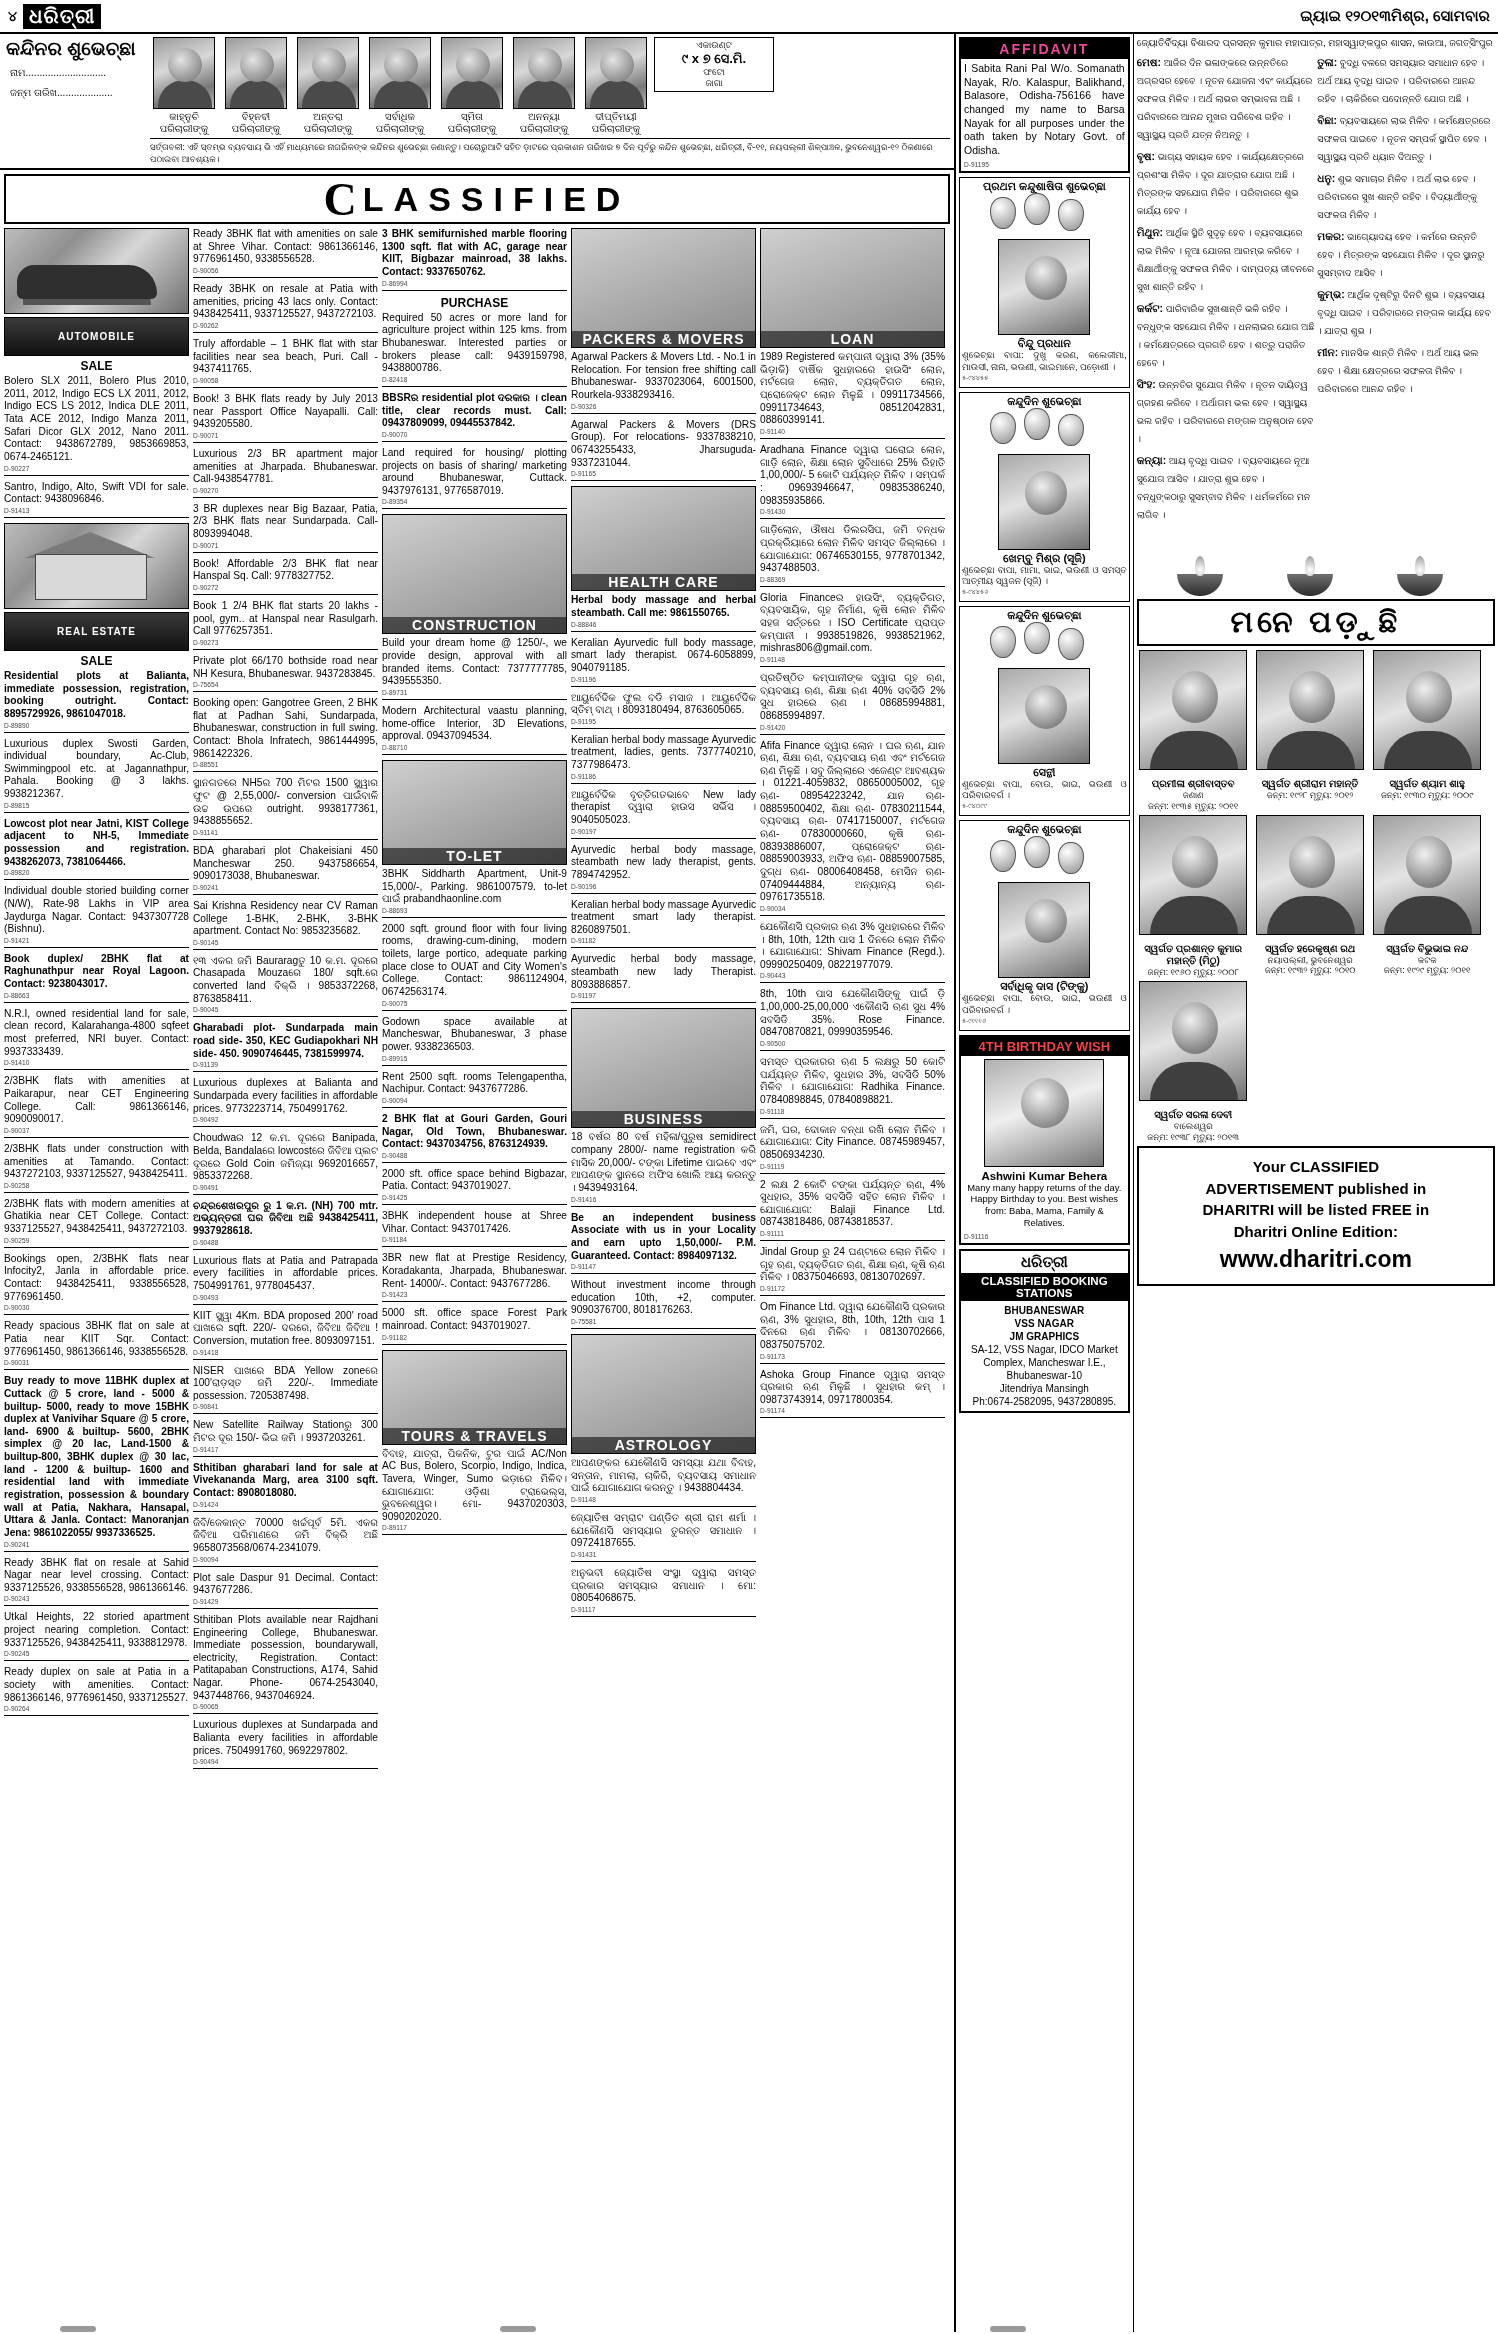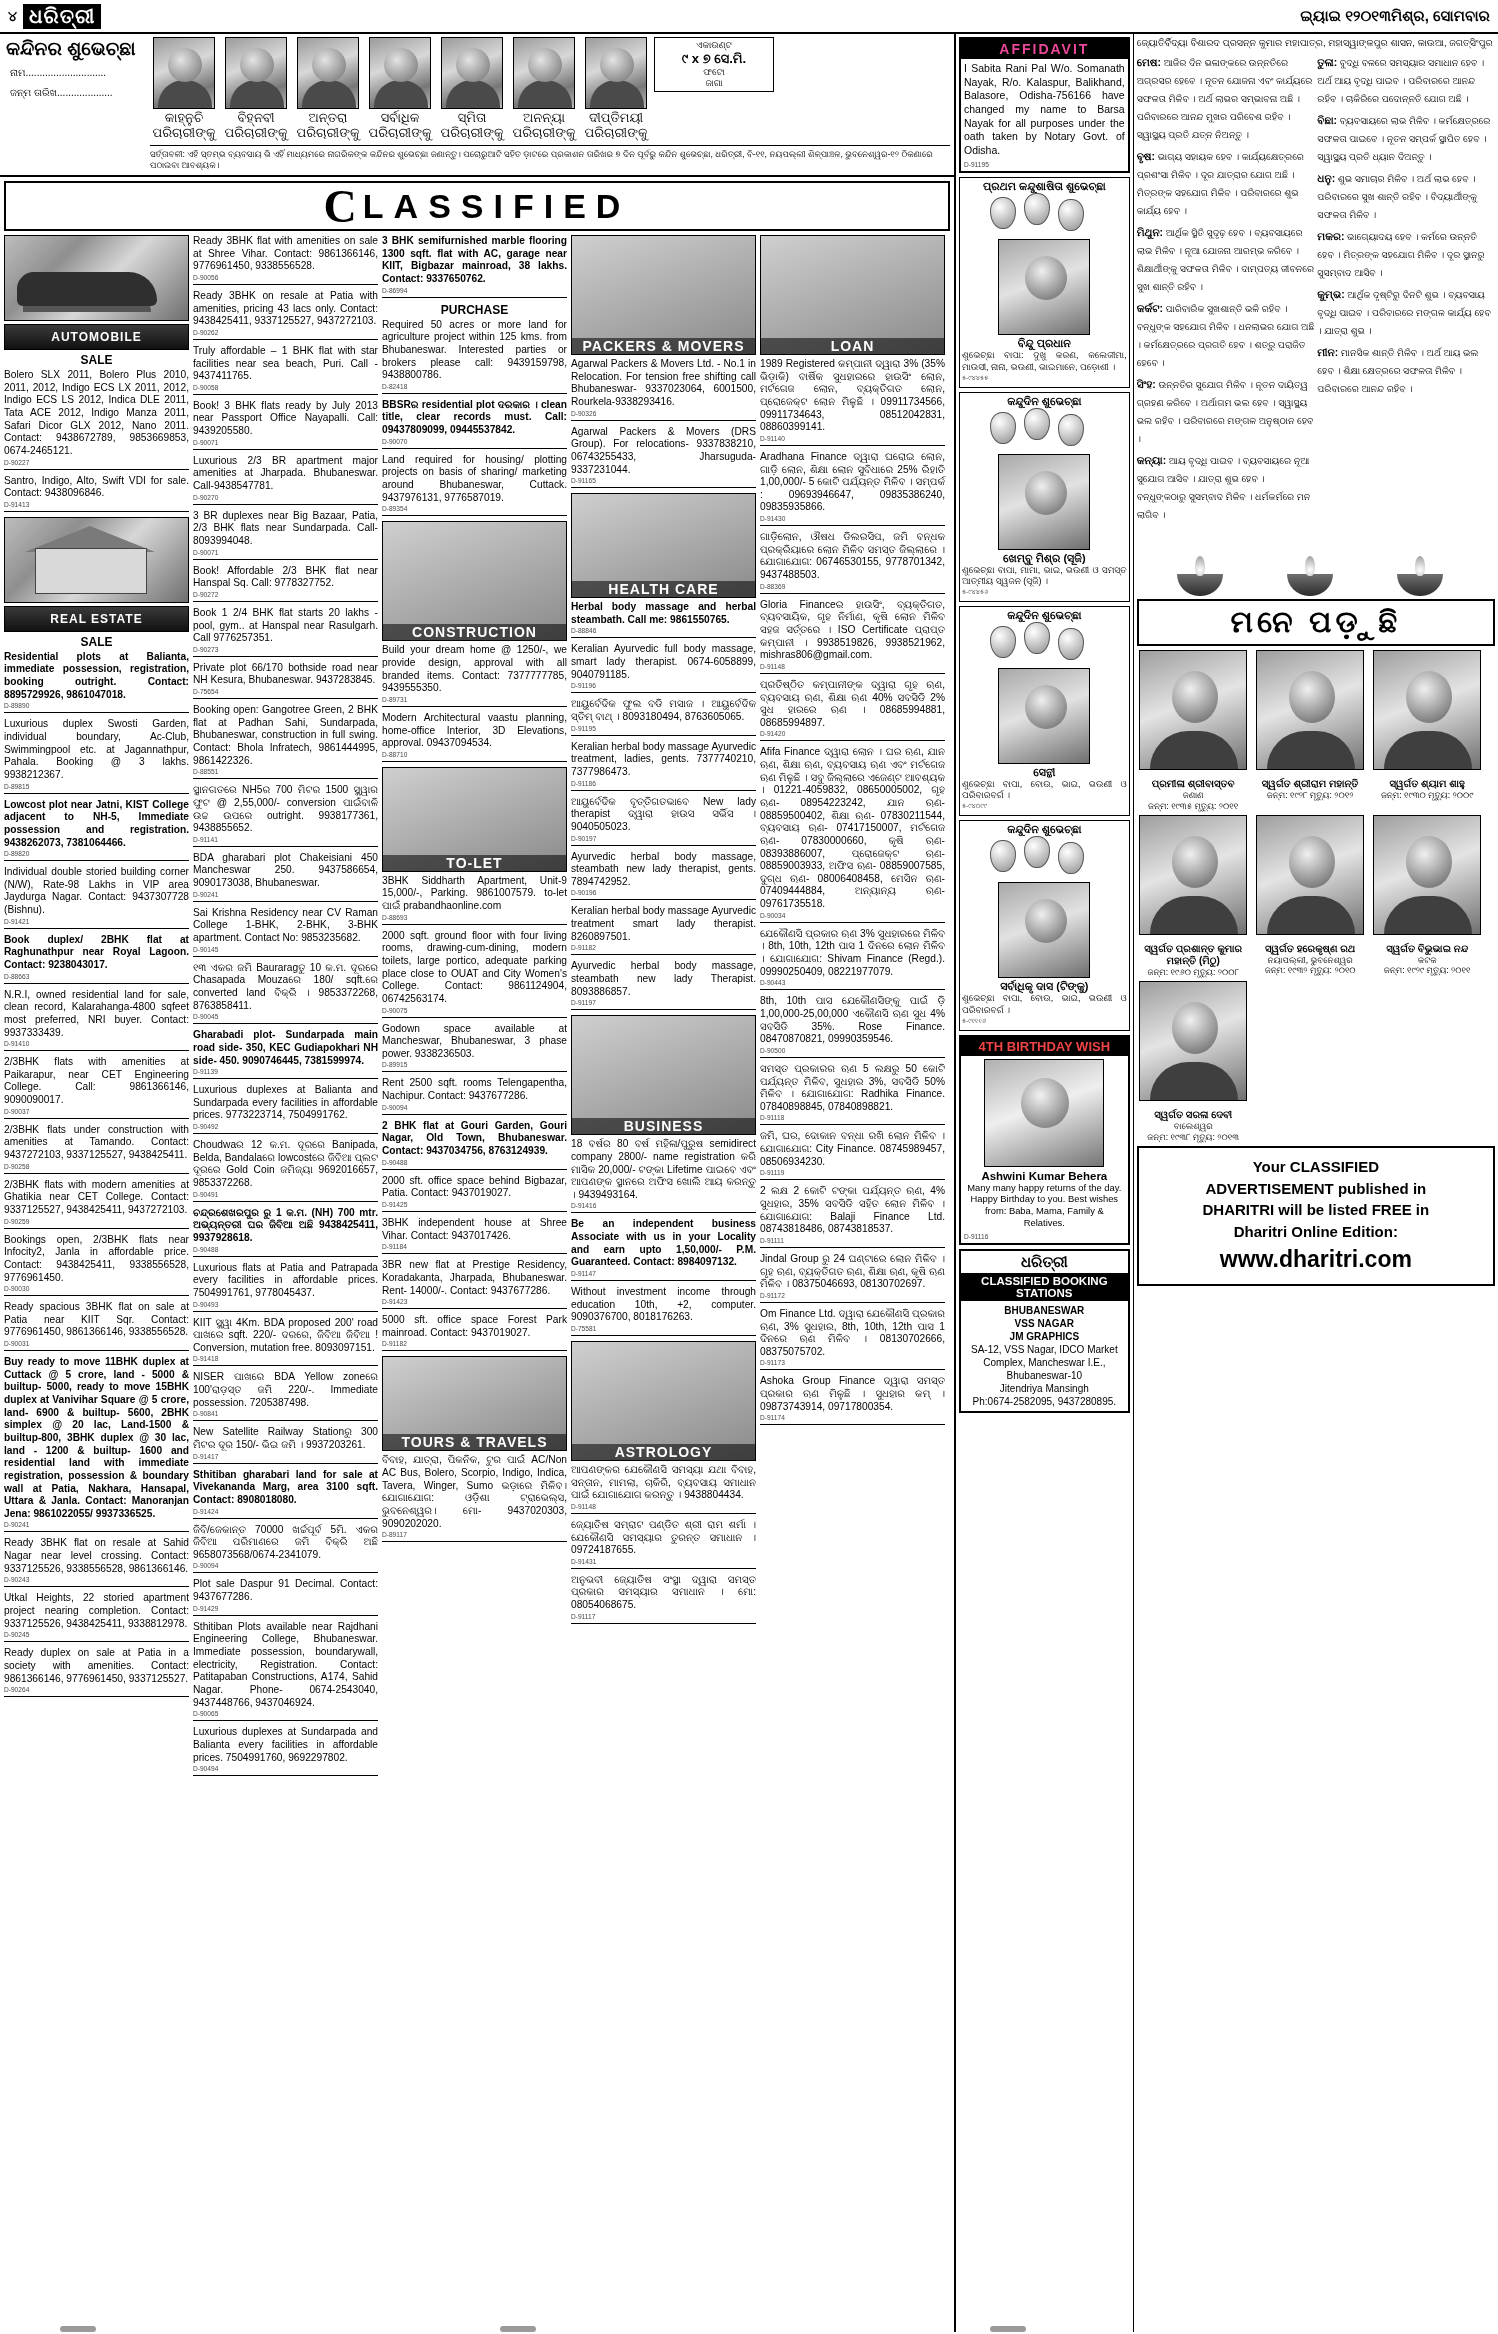--- a/index.html
+++ b/index.html
@@ -40,21 +40,21 @@
     position:relative; overflow:hidden;
   }
   .kid .ph:after{
     content:""; position:absolute; left:14px; top:10px; width:34px; height:34px;
     border-radius:50%; background:radial-gradient(circle at 38% 35%,#e3e3e3,#6d6d6d);
   }
   .kid .ph:before{
     content:""; position:absolute; left:4px; bottom:0; width:54px; height:28px;
     border-radius:26px 26px 0 0; background:#4a4a4a;
   }
-  .kid .nm { font-size:13px; line-height:1.15; margin-top:2px; }
+  .kid .nm { font-size:10px; line-height:1.15; margin-top:2px; }
   .greet-form { width:150px; font-size:10px; line-height:2.0; padding-left:6px; }
   .greet-note { font-size:8.6px; line-height:1.35; margin-top:4px; border-top:1px solid #000; padding-top:3px;}
   .greet-stamp { width:165px; border:1px solid #000; padding:2px; font-size:9px; text-align:center; }
   .greet-stamp .big { font-size:13px; font-weight:bold; }
 
   
   .cls-head {
     border:2px solid #000; margin:4px; height:50px; display:flex; align-items:center;
     justify-content:center; font-size:34px; font-weight:bold; letter-spacing:10px;
     position:relative;
@@ -62,22 +62,22 @@
   .cls-head .c-big {
     font-size:46px; font-weight:bold; letter-spacing:0; margin-right:6px;
     font-family:"Liberation Serif", serif;
   }
 
   
   .cls-cols { display:flex; padding:0 4px 4px 4px; gap:4px; }
   .cc { width:185px; }
   .blk { margin-bottom:5px; }
   .banner {
-    border:1px solid #000; height:26px; display:flex; align-items:center;
-    justify-content:center; font-weight:bold; font-size:12px; letter-spacing:1px;
+    border:1px solid #000; height:39px; display:flex; align-items:center;
+    justify-content:center; font-weight:bold; font-size:10px; letter-spacing:1px;
     background:linear-gradient(#3a3a3a,#111); color:#fff; margin-bottom:3px;
   }
   .photo {
     border:1px solid #000; height:86px; margin-bottom:3px;
     background:
       linear-gradient(135deg,#bdbdbd 0%,#8f8f8f 30%,#d7d7d7 55%,#6f6f6f 100%);
     position:relative; overflow:hidden;
   }
   .photo.car:after{
     content:""; position:absolute; left:12px; bottom:14px; width:140px; height:34px;

